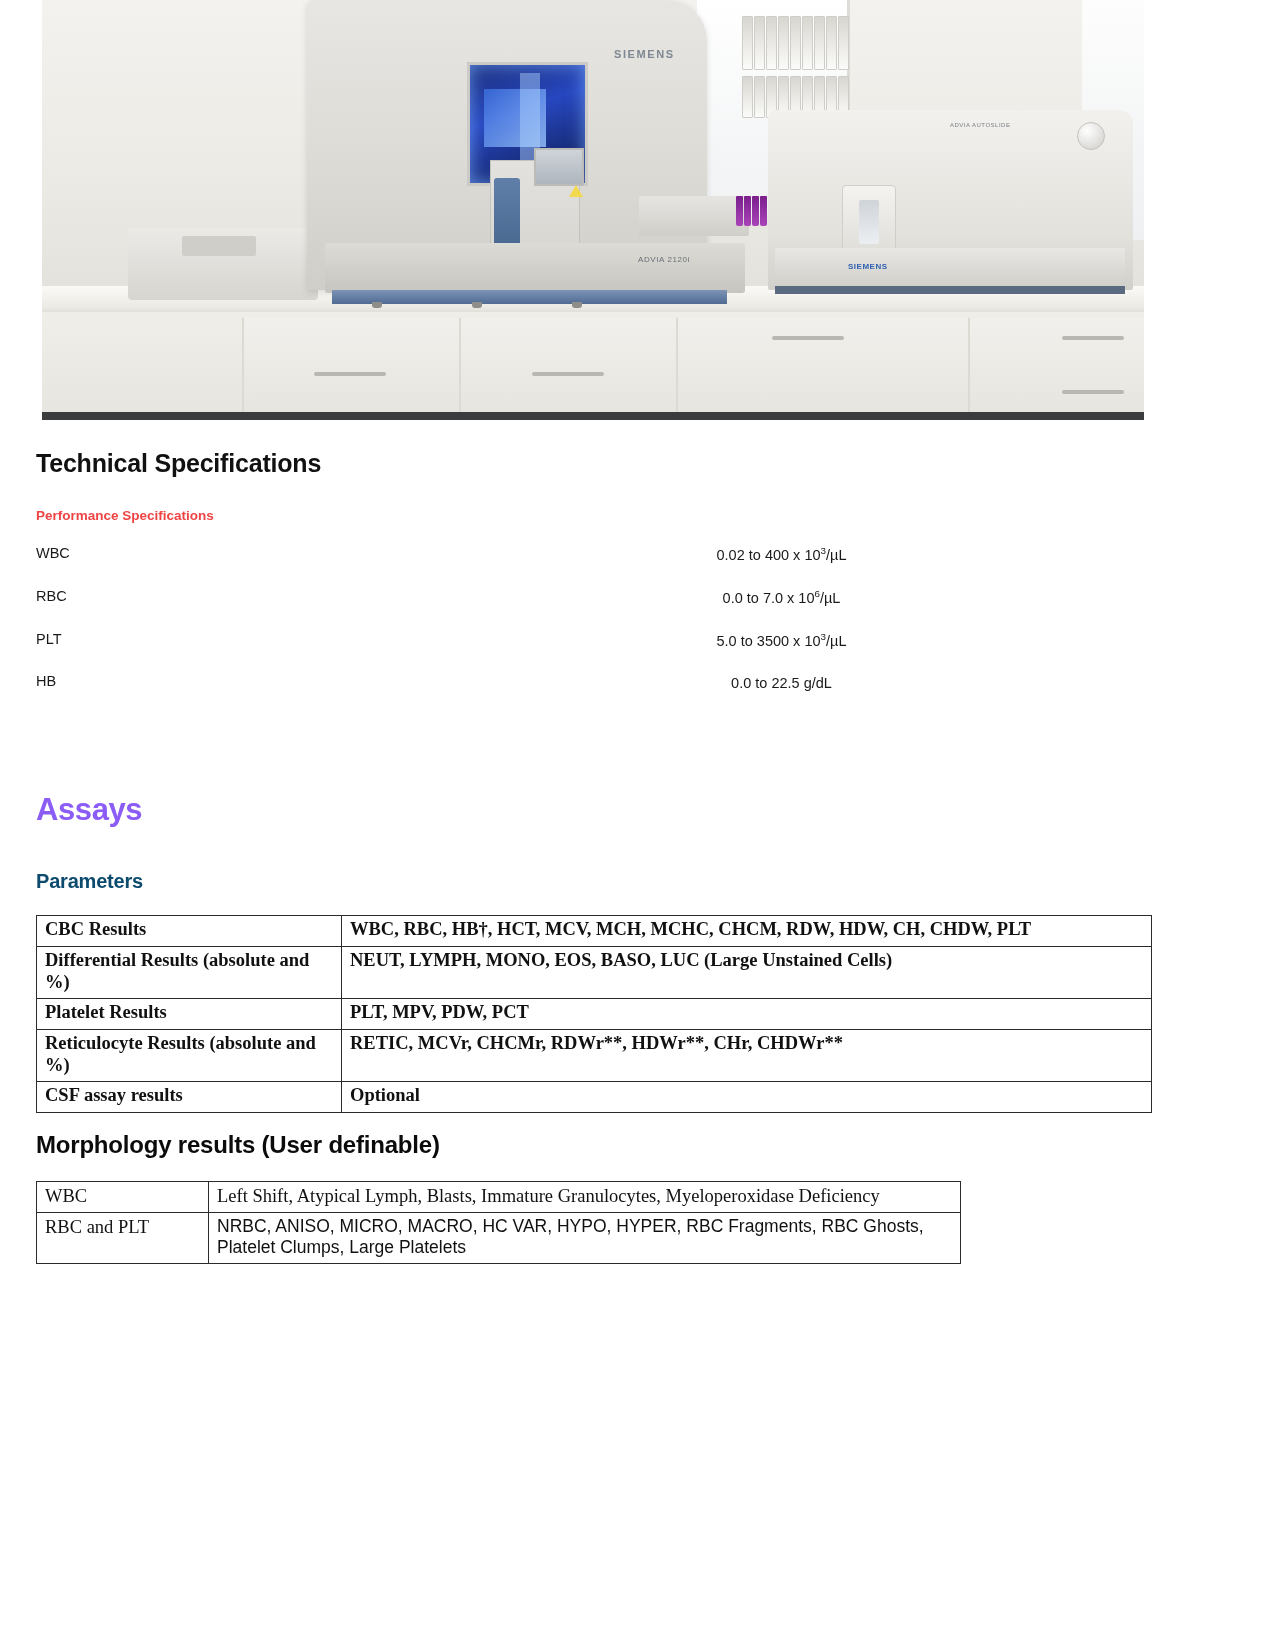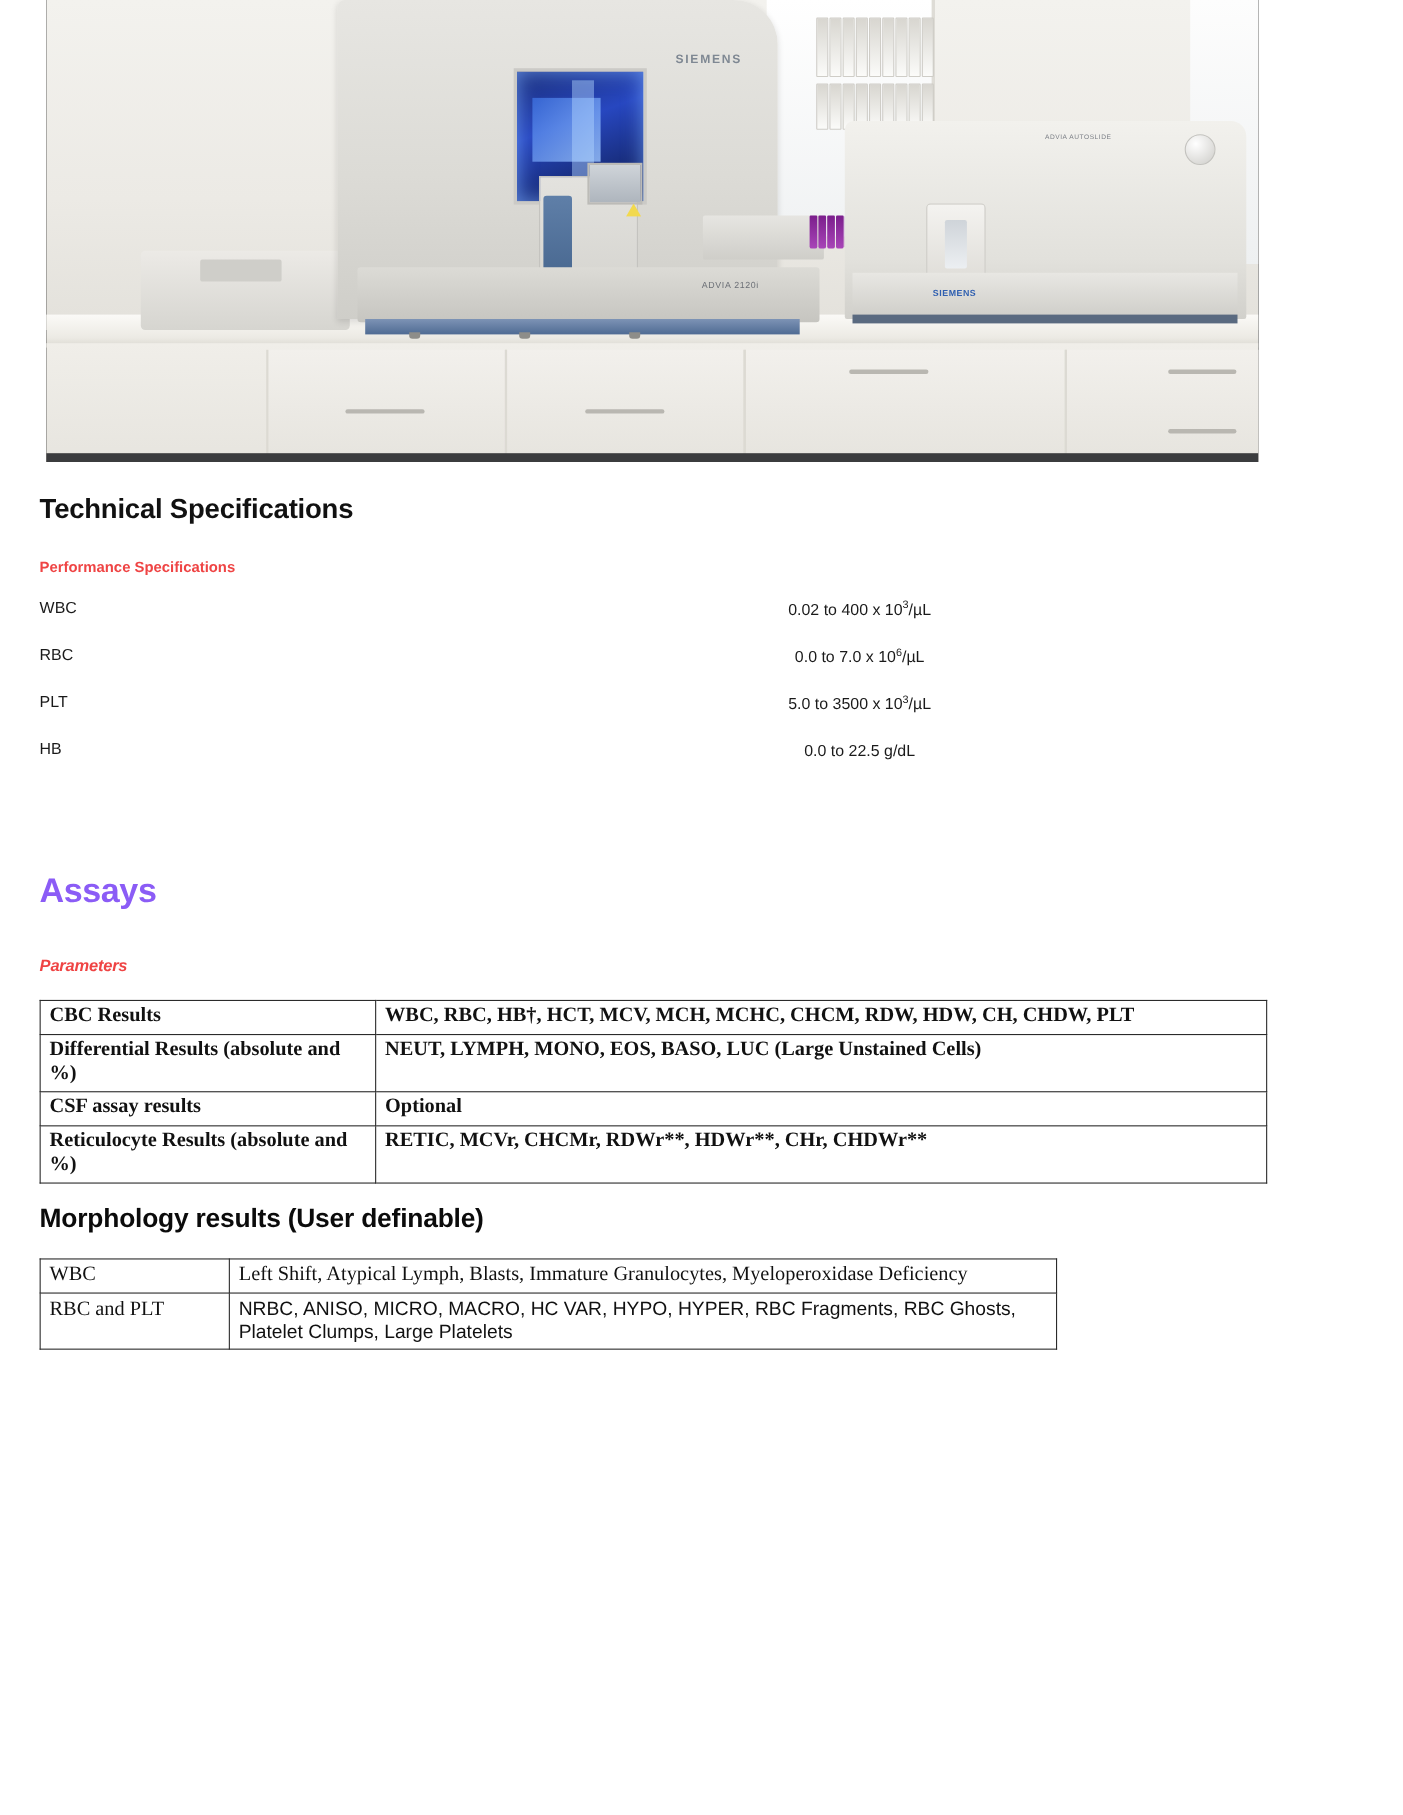--- a/index.html
+++ b/index.html
@@ -231,26 +231,25 @@
   sup { font-size: .68em; vertical-align: super; }
 
   h2.assays {
     font-size: 31px;
     font-weight: bold;
     margin: 76px 0 0 36px;
     letter-spacing: -.4px;
     color: #8b5cf6;
   }
   h3.parameters {
-    font-size: 15px;
+    font-size: 20px;
     font-weight: bold;
     margin: 42px 0 0 36px;
     letter-spacing: -.2px;
-    color: #ef4444;
-    font-style: italic;
+    color: #0c4a6e;
   }
   h3.morphology {
     font-size: 24px;
     font-weight: bold;
     margin: 18px 0 0 36px;
     letter-spacing: -.2px;
     color: #0b0b0b;
   }
 
   table.params {
@@ -406,26 +405,30 @@
     <tbody>
         <tr>
       <td class="col1">CBC Results</td>
       <td>WBC, RBC, HB†, HCT, MCV, MCH, MCHC, CHCM, RDW, HDW, CH, CHDW, PLT</td>
     </tr>
     <tr>
       <td class="col1">Differential Results (absolute and %)</td>
       <td>NEUT, LYMPH, MONO, EOS, BASO, LUC (Large Unstained Cells)</td>
     </tr>
     <tr>
-      <td class="col1">CSF assay results</td>
-      <td>Optional</td>
+      <td class="col1">Platelet Results</td>
+      <td>PLT, MPV, PDW, PCT</td>
     </tr>
     <tr>
       <td class="col1">Reticulocyte Results (absolute and %)</td>
       <td>RETIC, MCVr, CHCMr, RDWr**, HDWr**, CHr, CHDWr**</td>
+    </tr>
+    <tr>
+      <td class="col1">CSF assay results</td>
+      <td>Optional</td>
     </tr>
   </tbody>
     </table>
 
   <h3 class="morphology">Morphology results (User definable)</h3>
 
   <table class="morph">
     <tbody>
         <tr>
       <td class="col1">WBC</td>

